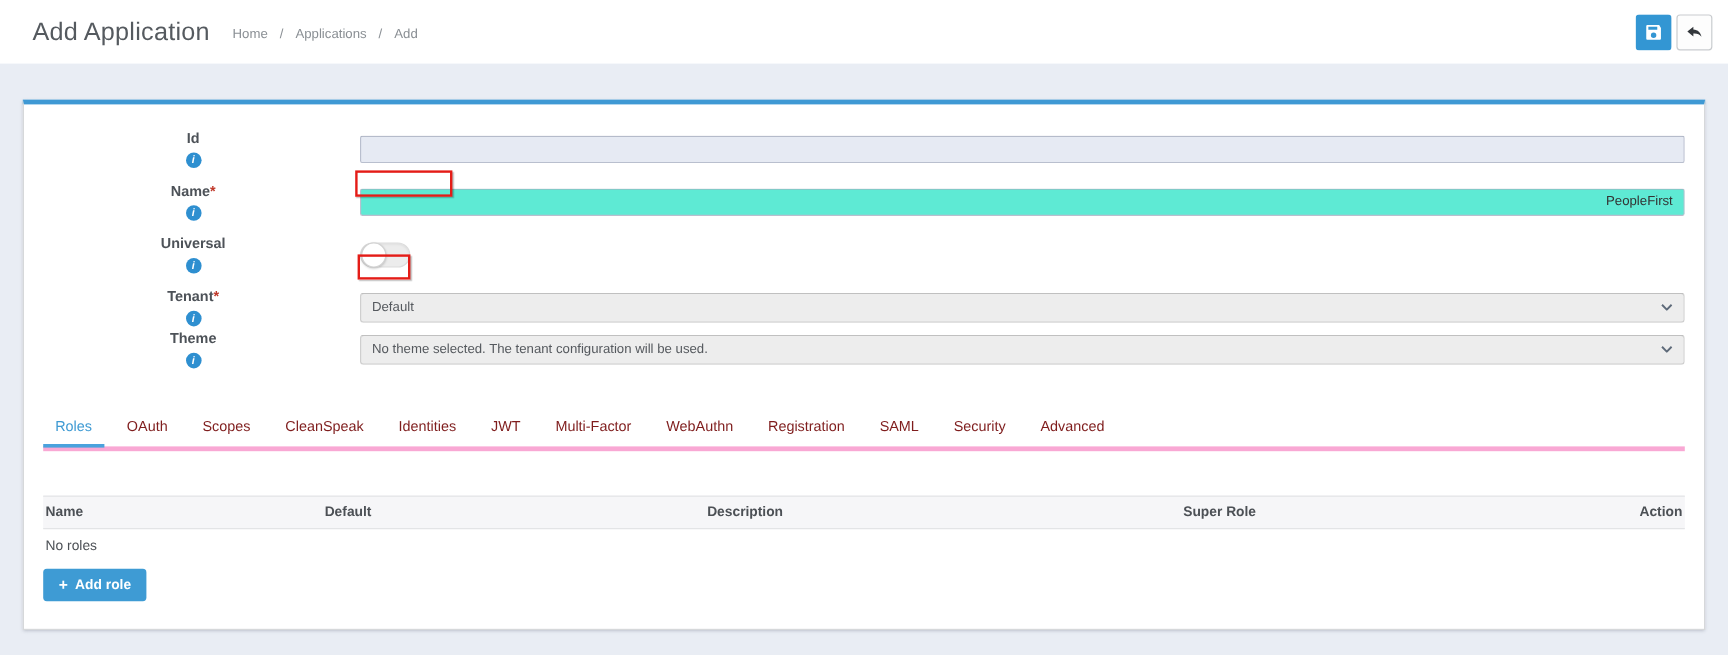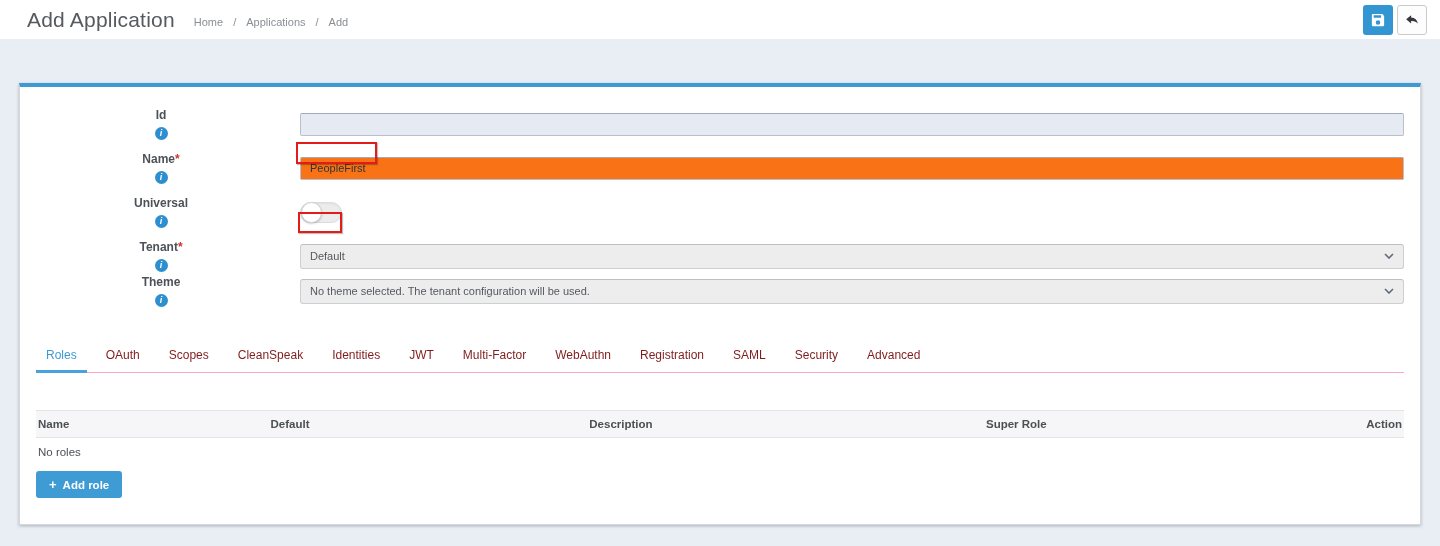--- a/index.html
+++ b/index.html
@@ -7,21 +7,21 @@
   body {
     font-family:"Liberation Sans", sans-serif;
     background:#e9edf4;
     position:relative;
     overflow:hidden;
   }
 
   
   .topbar {
     background:#ffffff;
-    height:39px;
+    height:53px;
     display:flex;
     align-items:center;
     padding:0 13px 0 27px;
   }
   .page-title { font-size:21px; color:#555a5f; font-weight:400; letter-spacing:.2px; }
   .breadcrumb { display:flex; align-items:center; margin-left:14px; margin-top:5px; }
   .breadcrumb span { font-size:11px; color:#8a8f94; margin:0 5px; }
   .breadcrumb .crumb-link { cursor:pointer; }
   .topbar-actions { margin-left:auto; display:flex; gap:4px; }
   .btn-icon {
@@ -64,21 +64,21 @@
   .form-control { flex:1; margin-left:14px; position:relative; }
   .text-input {
     width:100%; height:23px;
     border:1px solid #b9bfce; border-top-color:#a3aabb;
     border-radius:2px;
     font-family:"Liberation Sans", sans-serif;
     font-size:11px; color:#333; padding:0 9px;
     outline:none;
   }
   .input-id   { background:#e6eaf3; }
-  .input-name { background:#f97316; }
+  .input-name { background:#5eead4;text-align:right; }
 
   .toggle {
     width:42px; height:21px; border-radius:11px;
     background:#ececec; border:1px solid #dcdcdc;
     position:relative; cursor:pointer;
     box-shadow:inset 0 1px 2px rgba(0,0,0,.06);
   }
   .toggle-knob {
     position:absolute; left:0; top:-1px;
     width:21px; height:21px; border-radius:50%;
@@ -93,21 +93,21 @@
     display:flex; align-items:center;
     font-size:11px; color:#55595e; padding:0 9px;
     cursor:pointer;
   }
   .select .chevron { margin-left:auto; display:flex; align-items:center; }
 
   
   .tabs {
     display:flex;
     margin-top:33px;
-    border-bottom:1px solid #f9a8d4;
+    border-bottom:4px solid #f9a8d4;
   }
   .tab {
     font-size:12px; color:#7f1d1d;
     padding:8px 10px; margin-right:9px;
     cursor:pointer; white-space:nowrap;
     border-bottom:3px solid transparent;
     margin-bottom:-1px;
   }
   .tab.active { color:#3e9ad3; border-bottom-color:#4aa2dd; }
 

